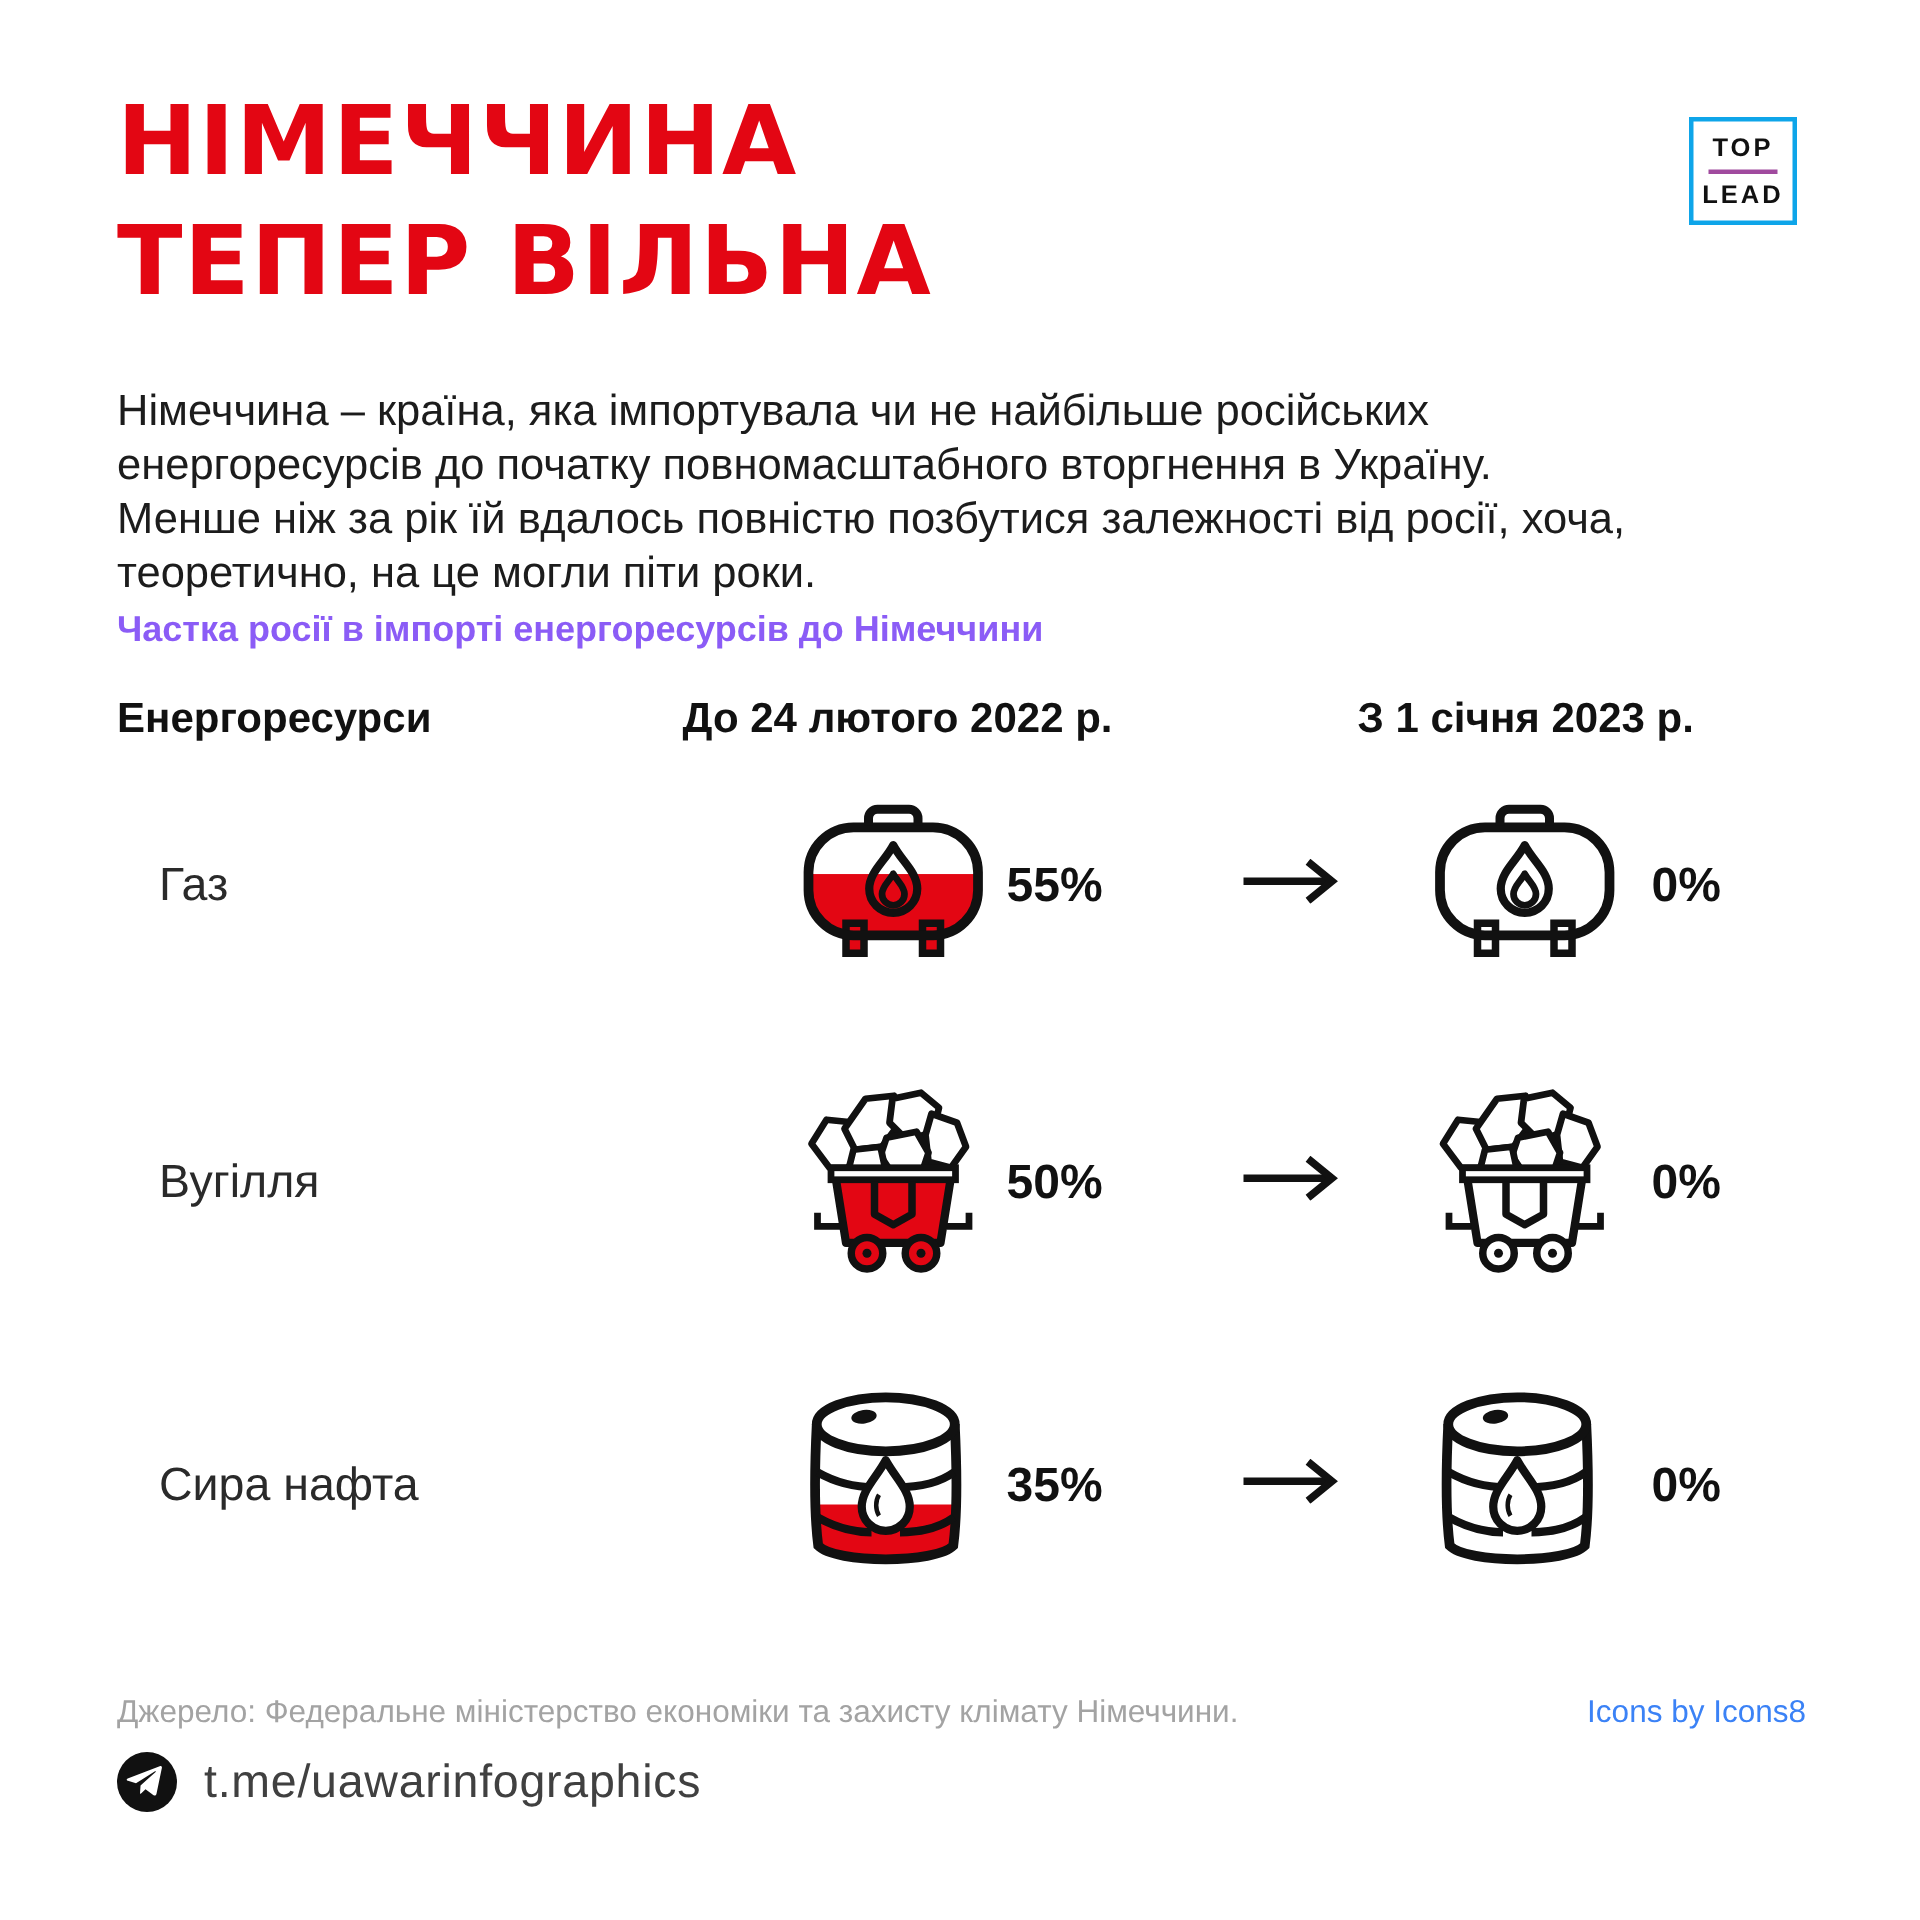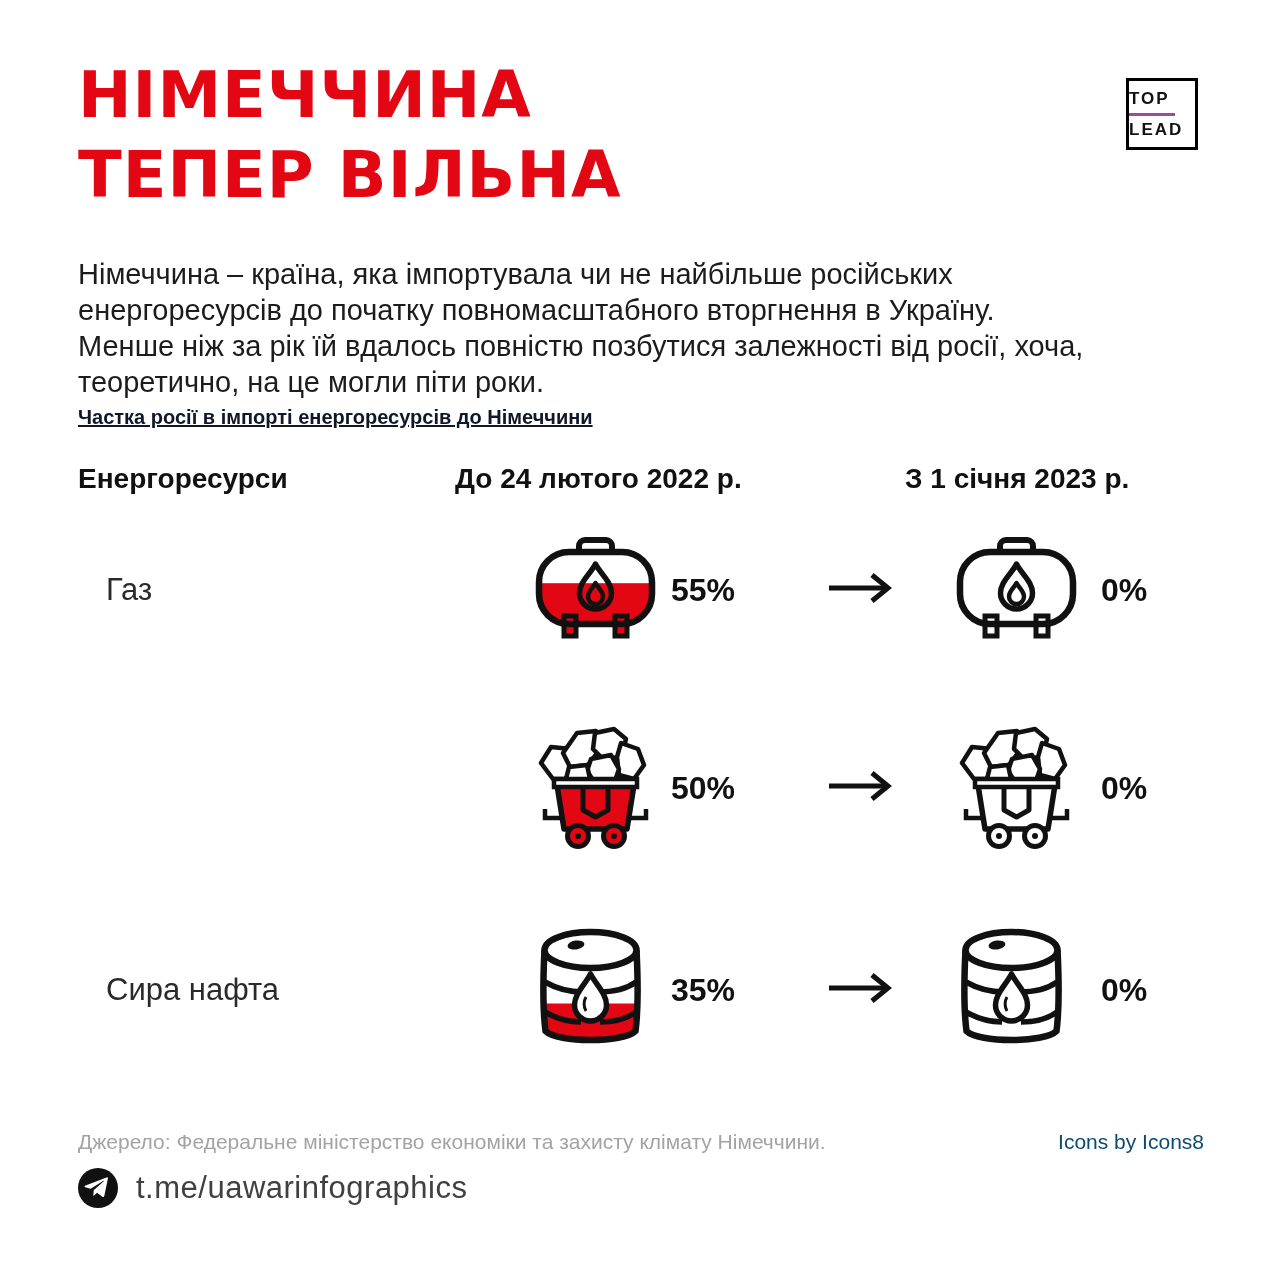--- a/index.html
+++ b/index.html
@@ -22,41 +22,41 @@
     font-size:64px;
     line-height:80px;
     letter-spacing:1px;
     color:#e30613;
   }
 
   
   .toplead {
     left:1126px; top:78px;
     width:72px; height:72px;
-    border:3px solid #000000;
+    border:3px solid #0ea5e9;
     background:#fff;
     display:flex; flex-direction:column;
-    justify-content:center;
+    align-items:center; justify-content:center;
     gap:4px;
   }
   .toplead .tl-word {
     font-size:17px; font-weight:bold; letter-spacing:2px; color:#111;
   }
   .toplead .tl-line { width:46px; height:3px; background:#a04a9e; }
 
   
   .intro {
     left:78px; top:256px; width:1015px;
     font-size:29px; line-height:36px; color:#1c1c1c;
   }
 
   
   .section-title {
     left:78px; top:406px;
-    font-size:20px; font-weight:bold; color:#0f172a;text-decoration:underline;
+    font-size:24px; font-weight:bold; color:#8b5cf6;
   }
 
   
   .colhead { font-size:28px; font-weight:bold; color:#111; top:463px; }
   .colhead.c1 { left:78px;text-align:right; }
   .colhead.c2 { left:455px; }
   .colhead.c3 { left:905px; }
 
   
   .row { left:78px; width:1130px; position:absolute; }
@@ -76,21 +76,21 @@
   svg .accent { fill:#ffffff; }
   svg.filled .accent { fill:#e30613; }
 
   
   .source {
     left:78px; top:1130px;
     font-size:21px; color:#a3a3a3;text-align:center;
   }
   .credits {
     top:1130px; right:76px;
-    font-size:21px; color:#0c4a6e;
+    font-size:21px; color:#3b82f6;
   }
   .tg-row { left:78px; top:1168px; display:flex; align-items:center; gap:18px; }
   .tg-circle { width:40px; height:40px; }
   .tg-link { font-size:31px; color:#404040; text-decoration:none; letter-spacing:0.5px; }
 </style>
 </head>
 <body>
 
 <div class="abs title">
   <div>НІМЕЧЧИНА</div>
@@ -154,20 +154,21 @@
       <path d="M46,19 v-5 a6,6 0 0 1 6,-6 h21 a6,6 0 0 1 6,6 v5" fill="none" stroke="#111" stroke-width="6" stroke-linejoin="round"></path>
       <path d="M62.5,32 C57,42.5 46.5,50 46.5,61 A16,16 0 0 0 78.5,61 C78.5,50 68,42.5 62.5,32 Z" fill="none" stroke="#111" stroke-width="5.5" stroke-linejoin="round"></path>
       <path d="M62.5,51 C59.5,56.5 55,59.5 55,64.5 A7.5,7.5 0 0 0 70,64.5 C70,59.5 65.5,56.5 62.5,51 Z" fill="none" stroke="#111" stroke-width="4.5" stroke-linejoin="round"></path>
     </svg>
   </div>
 
   <div class="pct-right">0%</div>
 </div>
 
 <div class="row row-coal">
+  <div class="res-label">Вугілля</div>
 
   <div class="icon-left">
     <svg width="125" height="130" viewBox="0 0 125 130" class="filled">
       <defs>
           <clipPath id="clip-coal-l">
             <polygon points="24,64 101,64 94,108 31,108"></polygon>
           </clipPath>
         </defs>
       <rect class="fillrect" x="0" width="125" y="67.5" height="59.5" fill="#e30613" clip-path="url(#clip-coal-l)"></rect>
       <g fill="#fff" stroke="#111" stroke-width="4.5" stroke-linejoin="round">

